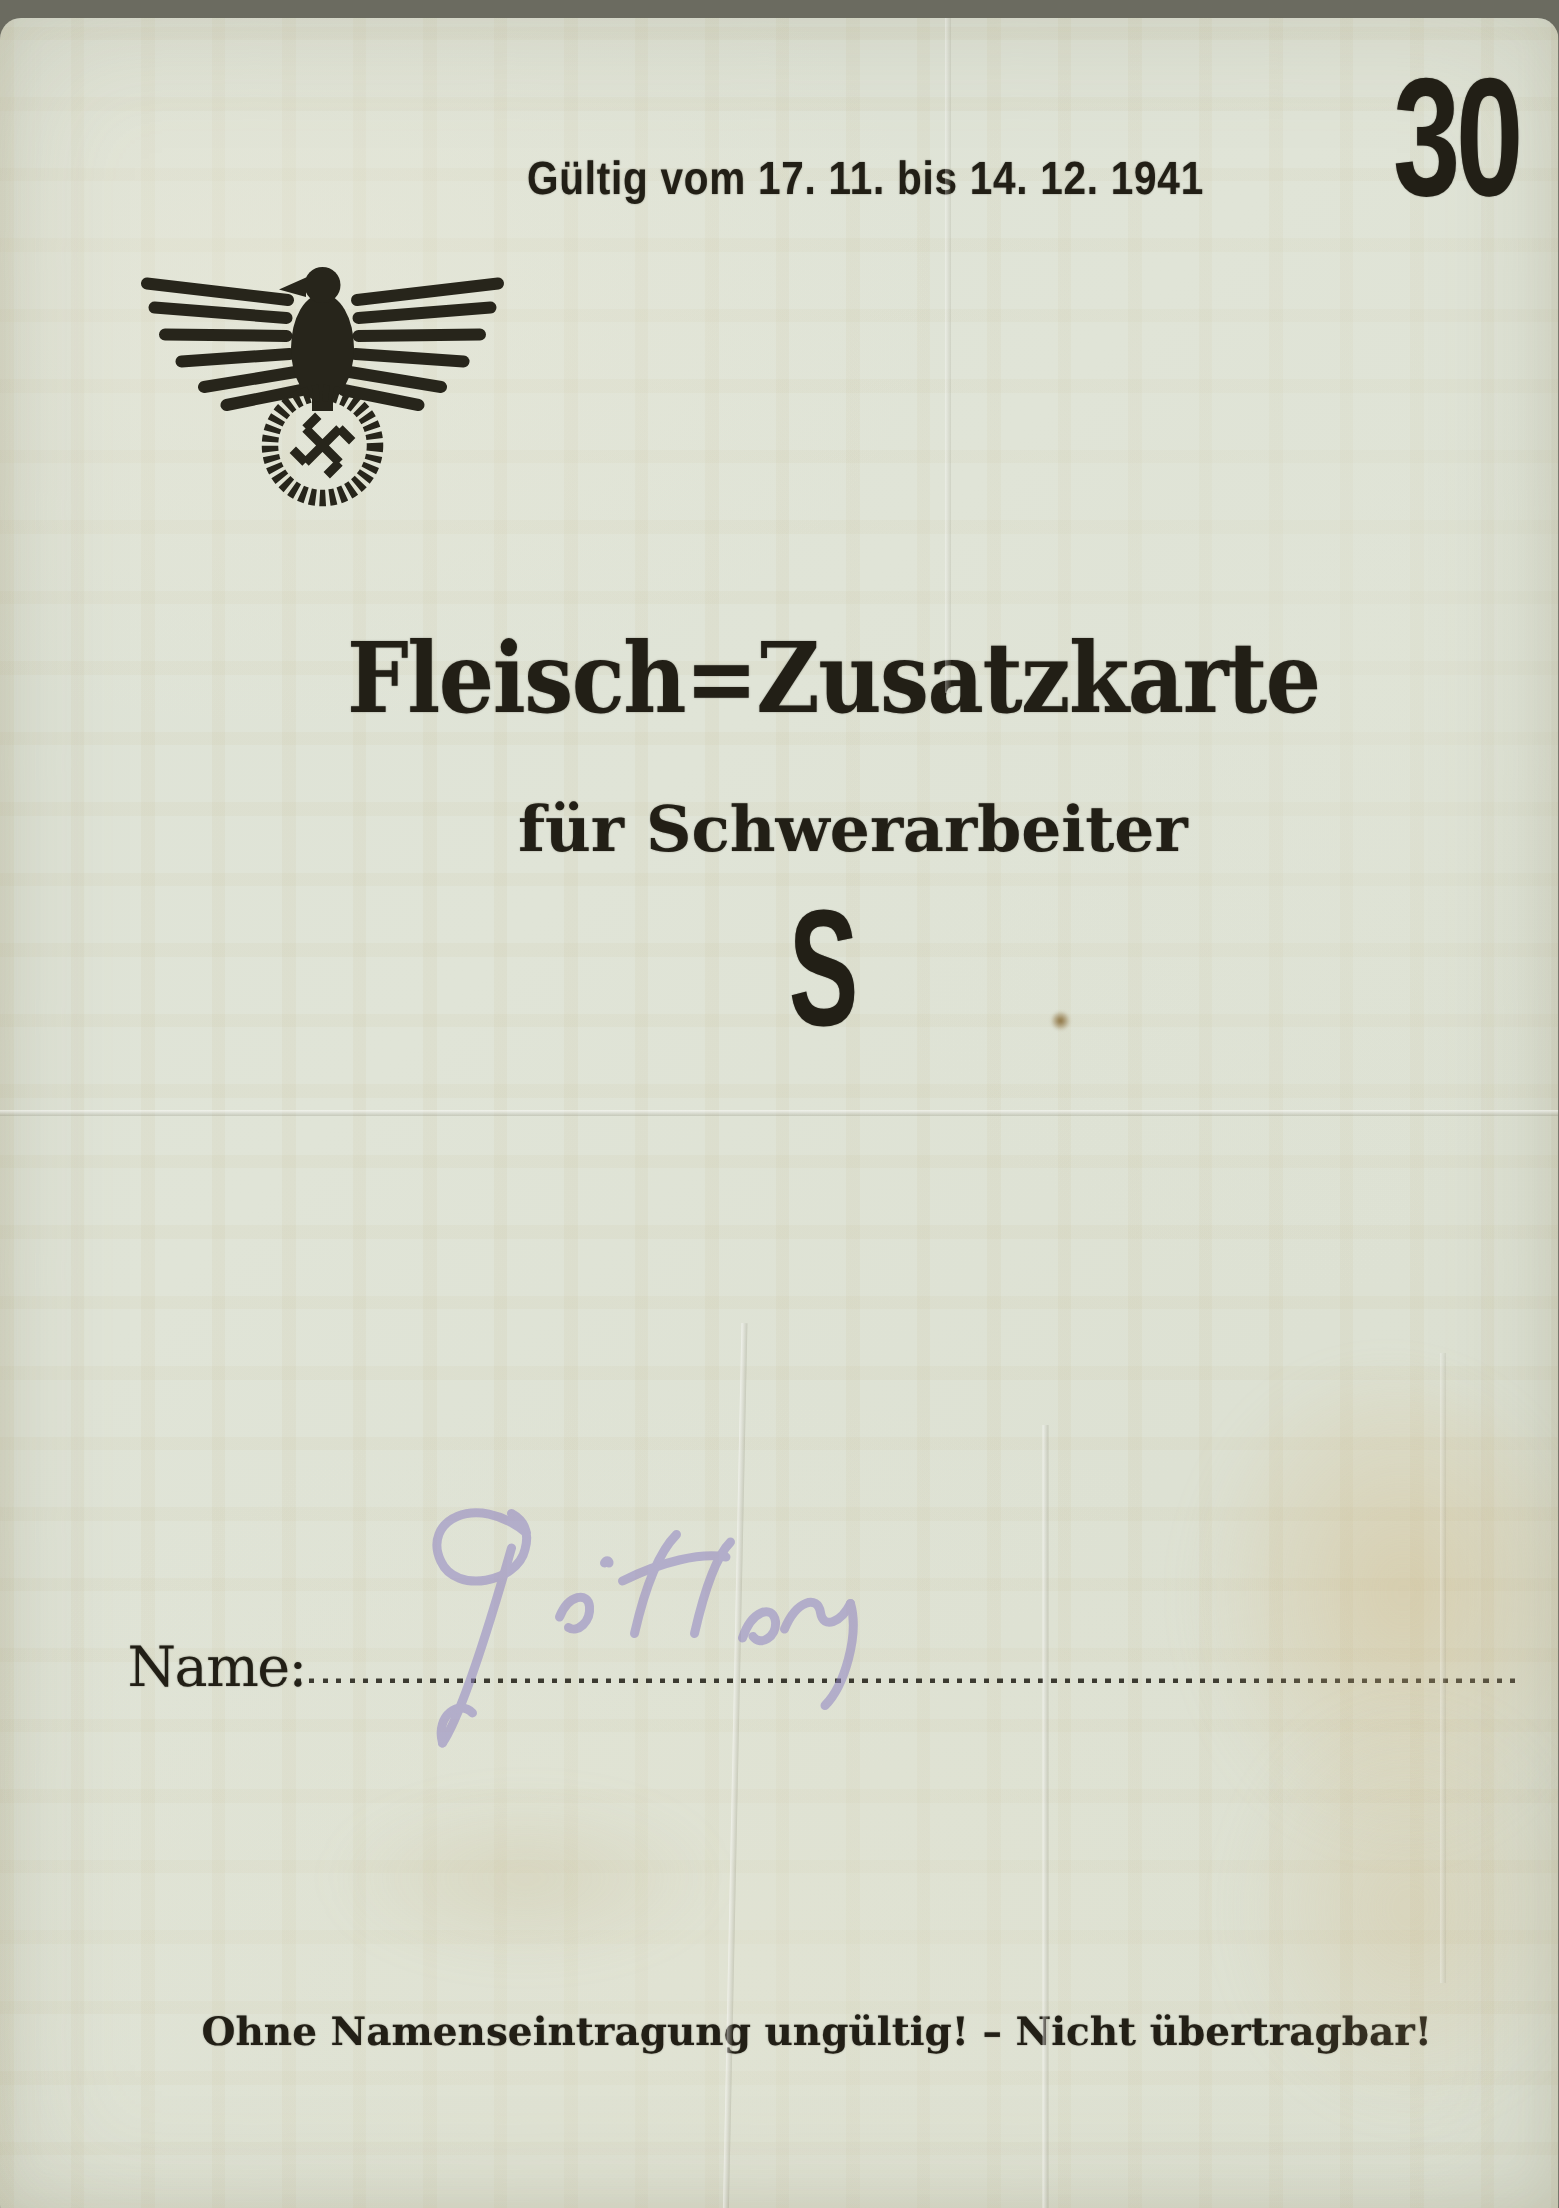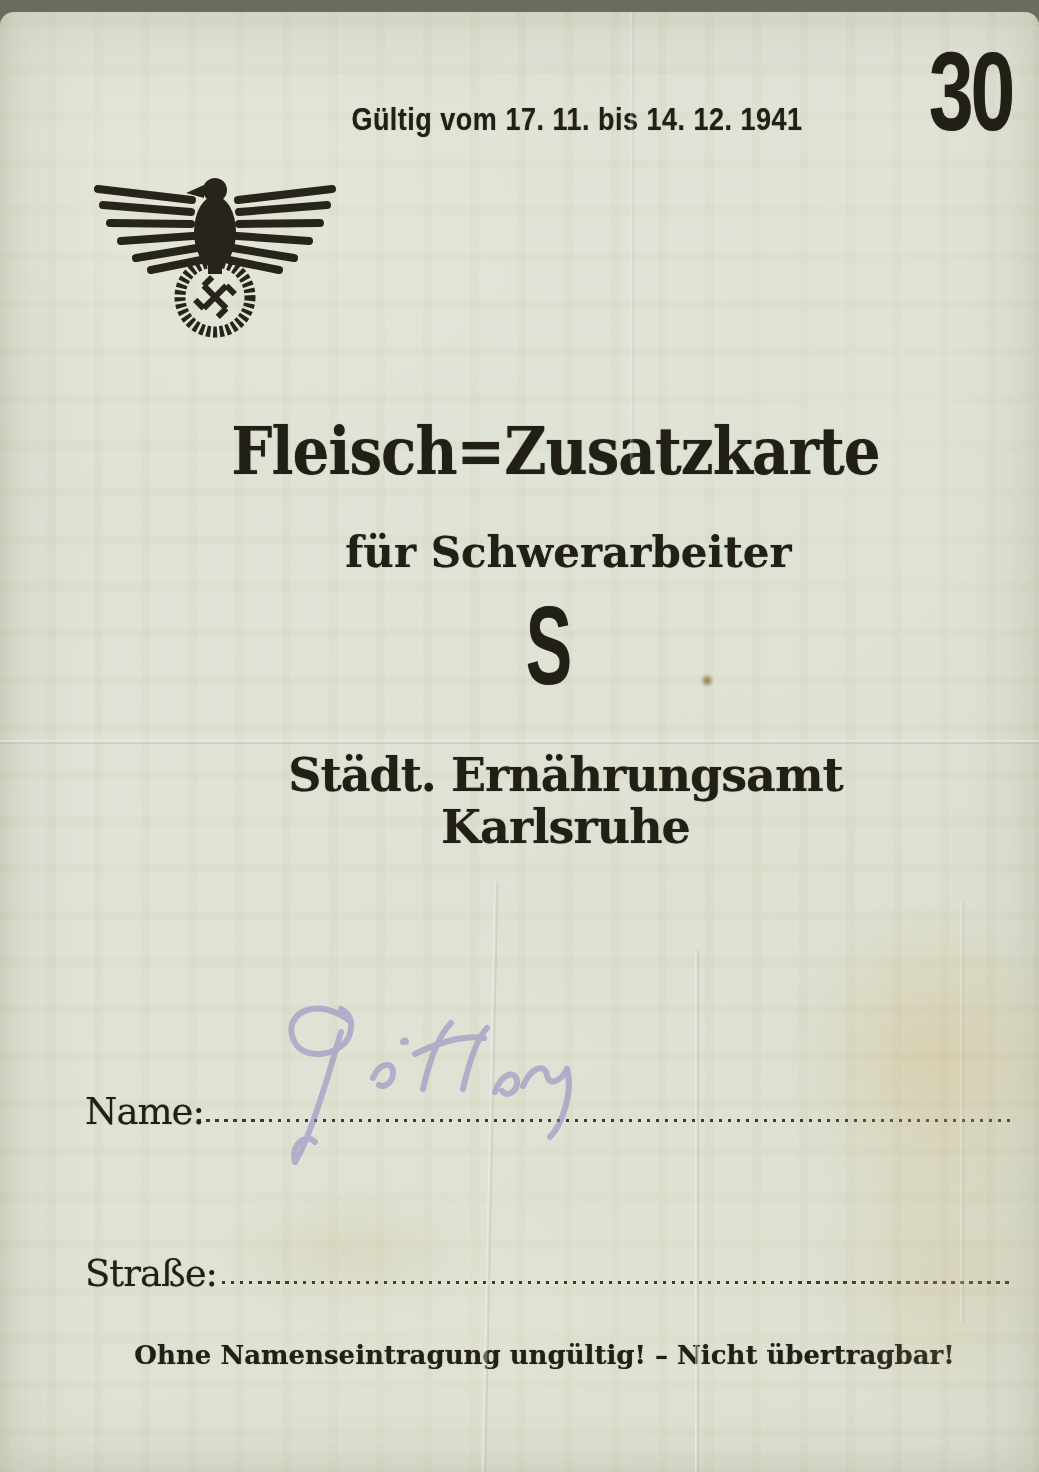--- a/index.html
+++ b/index.html
@@ -137,24 +137,20 @@
       </g>
     </g>
   </svg>
 
   <h1 class="centered title ink">Fleisch=Zusatzkarte</h1>
 
   <div class="centered subtitle ink">für Schwerarbeiter</div>
 
   <div class="centered category ink"><span class="squeeze">S</span></div>
 
-  <div class="centered issuer ink">
-    <div>Städt. Ernährungsamt</div>
-    <div>Karlsruhe</div>
-  </div>
 
   <svg class="signature" width="350" height="185" viewBox="0 0 350 185" title="Ritter (faint handwritten name in indelible pencil)">
     <g fill="none" stroke="#8f83c2" stroke-width="6" stroke-linecap="round" stroke-linejoin="round">
       <path d="M98,30 C64,2 28,22 41,49 C51,71 92,63 97,41 C100,30 97,22 88,17"></path>
       <path d="M88,40 C72,96 54,152 42,170"></path>
       <path d="M42,170 C37,151 54,141 62,150"></path>
       <path d="M120,86 C126,71 139,69 140,79 C141,89 132,97 126,93"></path>
       <path d="M150,50 C151,48 153,48 153,50"></path>
       <path d="M170,97 C178,62 188,41 198,31"></path>
       <path d="M162,62 C188,49 214,43 231,46"></path>
@@ -164,24 +160,20 @@
       <path d="M314,77 C320,98 310,132 297,145"></path>
     </g>
   </svg>
 
   <div class="field-row" id="row-name">
     <span class="flabel ink">Name:</span>
     <div class="dotline"></div>
   </div>
 
 
-  <div class="field-row" id="row-strasse">
-    <span class="flabel ink">Straße:</span>
-    <div class="dotline"></div>
-  </div>
 
   <div class="centered footer-note ink">Ohne Namenseintragung ungültig! – Nicht übertragbar!</div>
 
   <div class="stain" id="stain-a"></div>
   <div class="stain" id="stain-b"></div>
   <div class="stain" id="stain-c"></div>
   <div class="stain" id="stain-d"></div>
 
   <div class="crease crease-h" id="crease-1"></div>
   <div class="crease crease-v" id="crease-2"></div>

